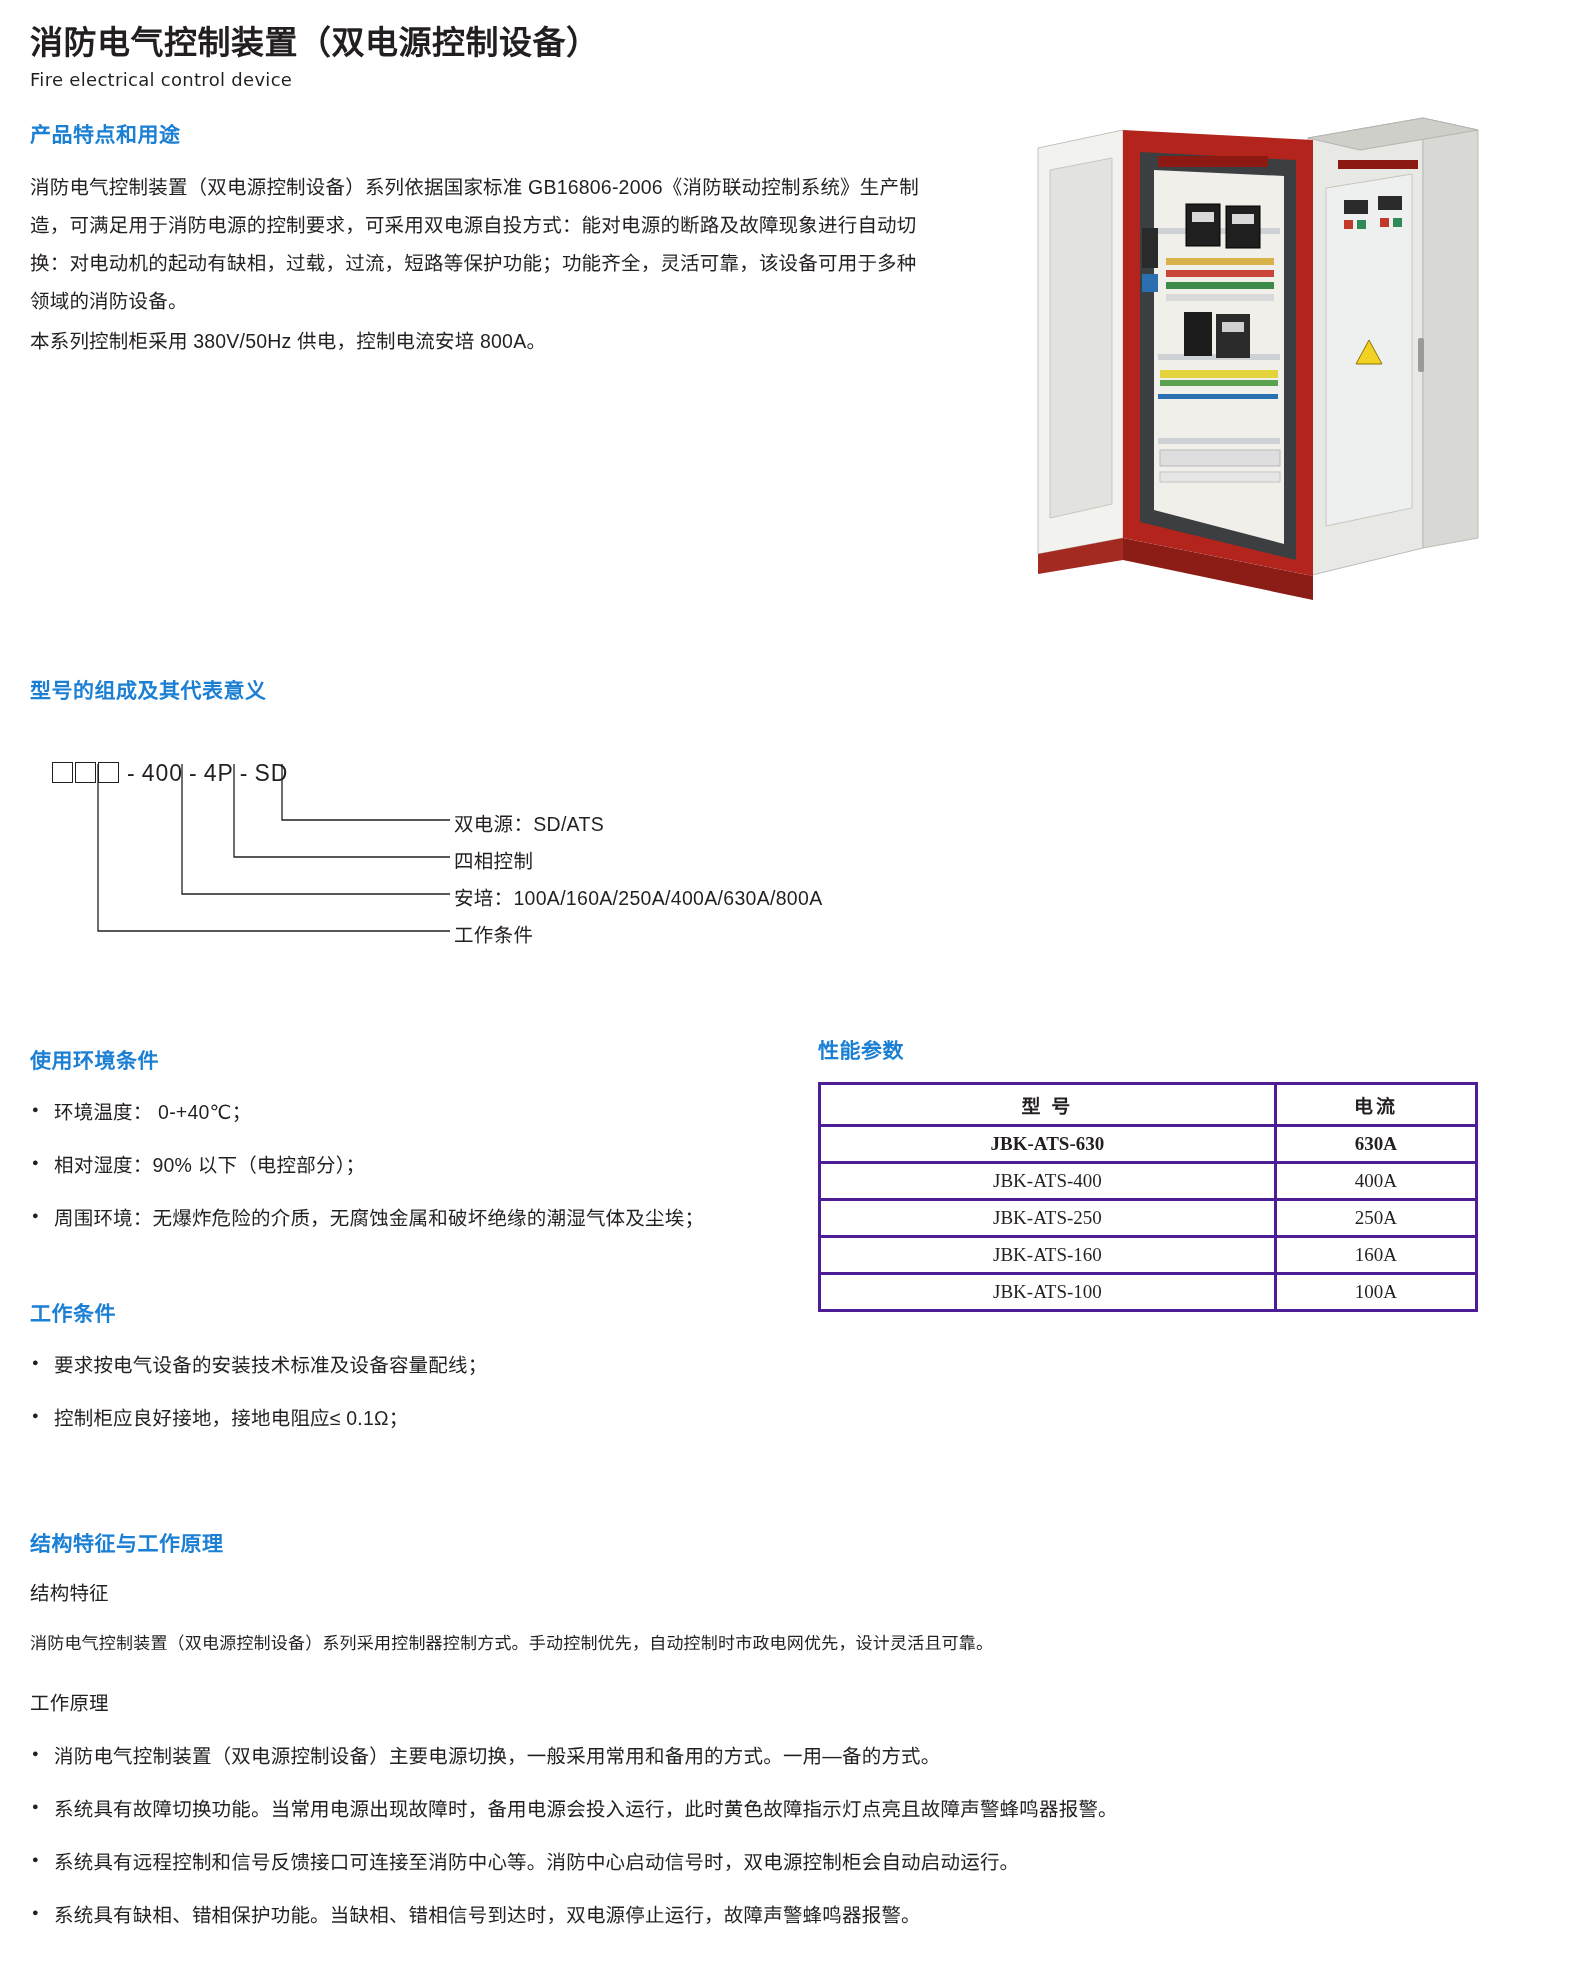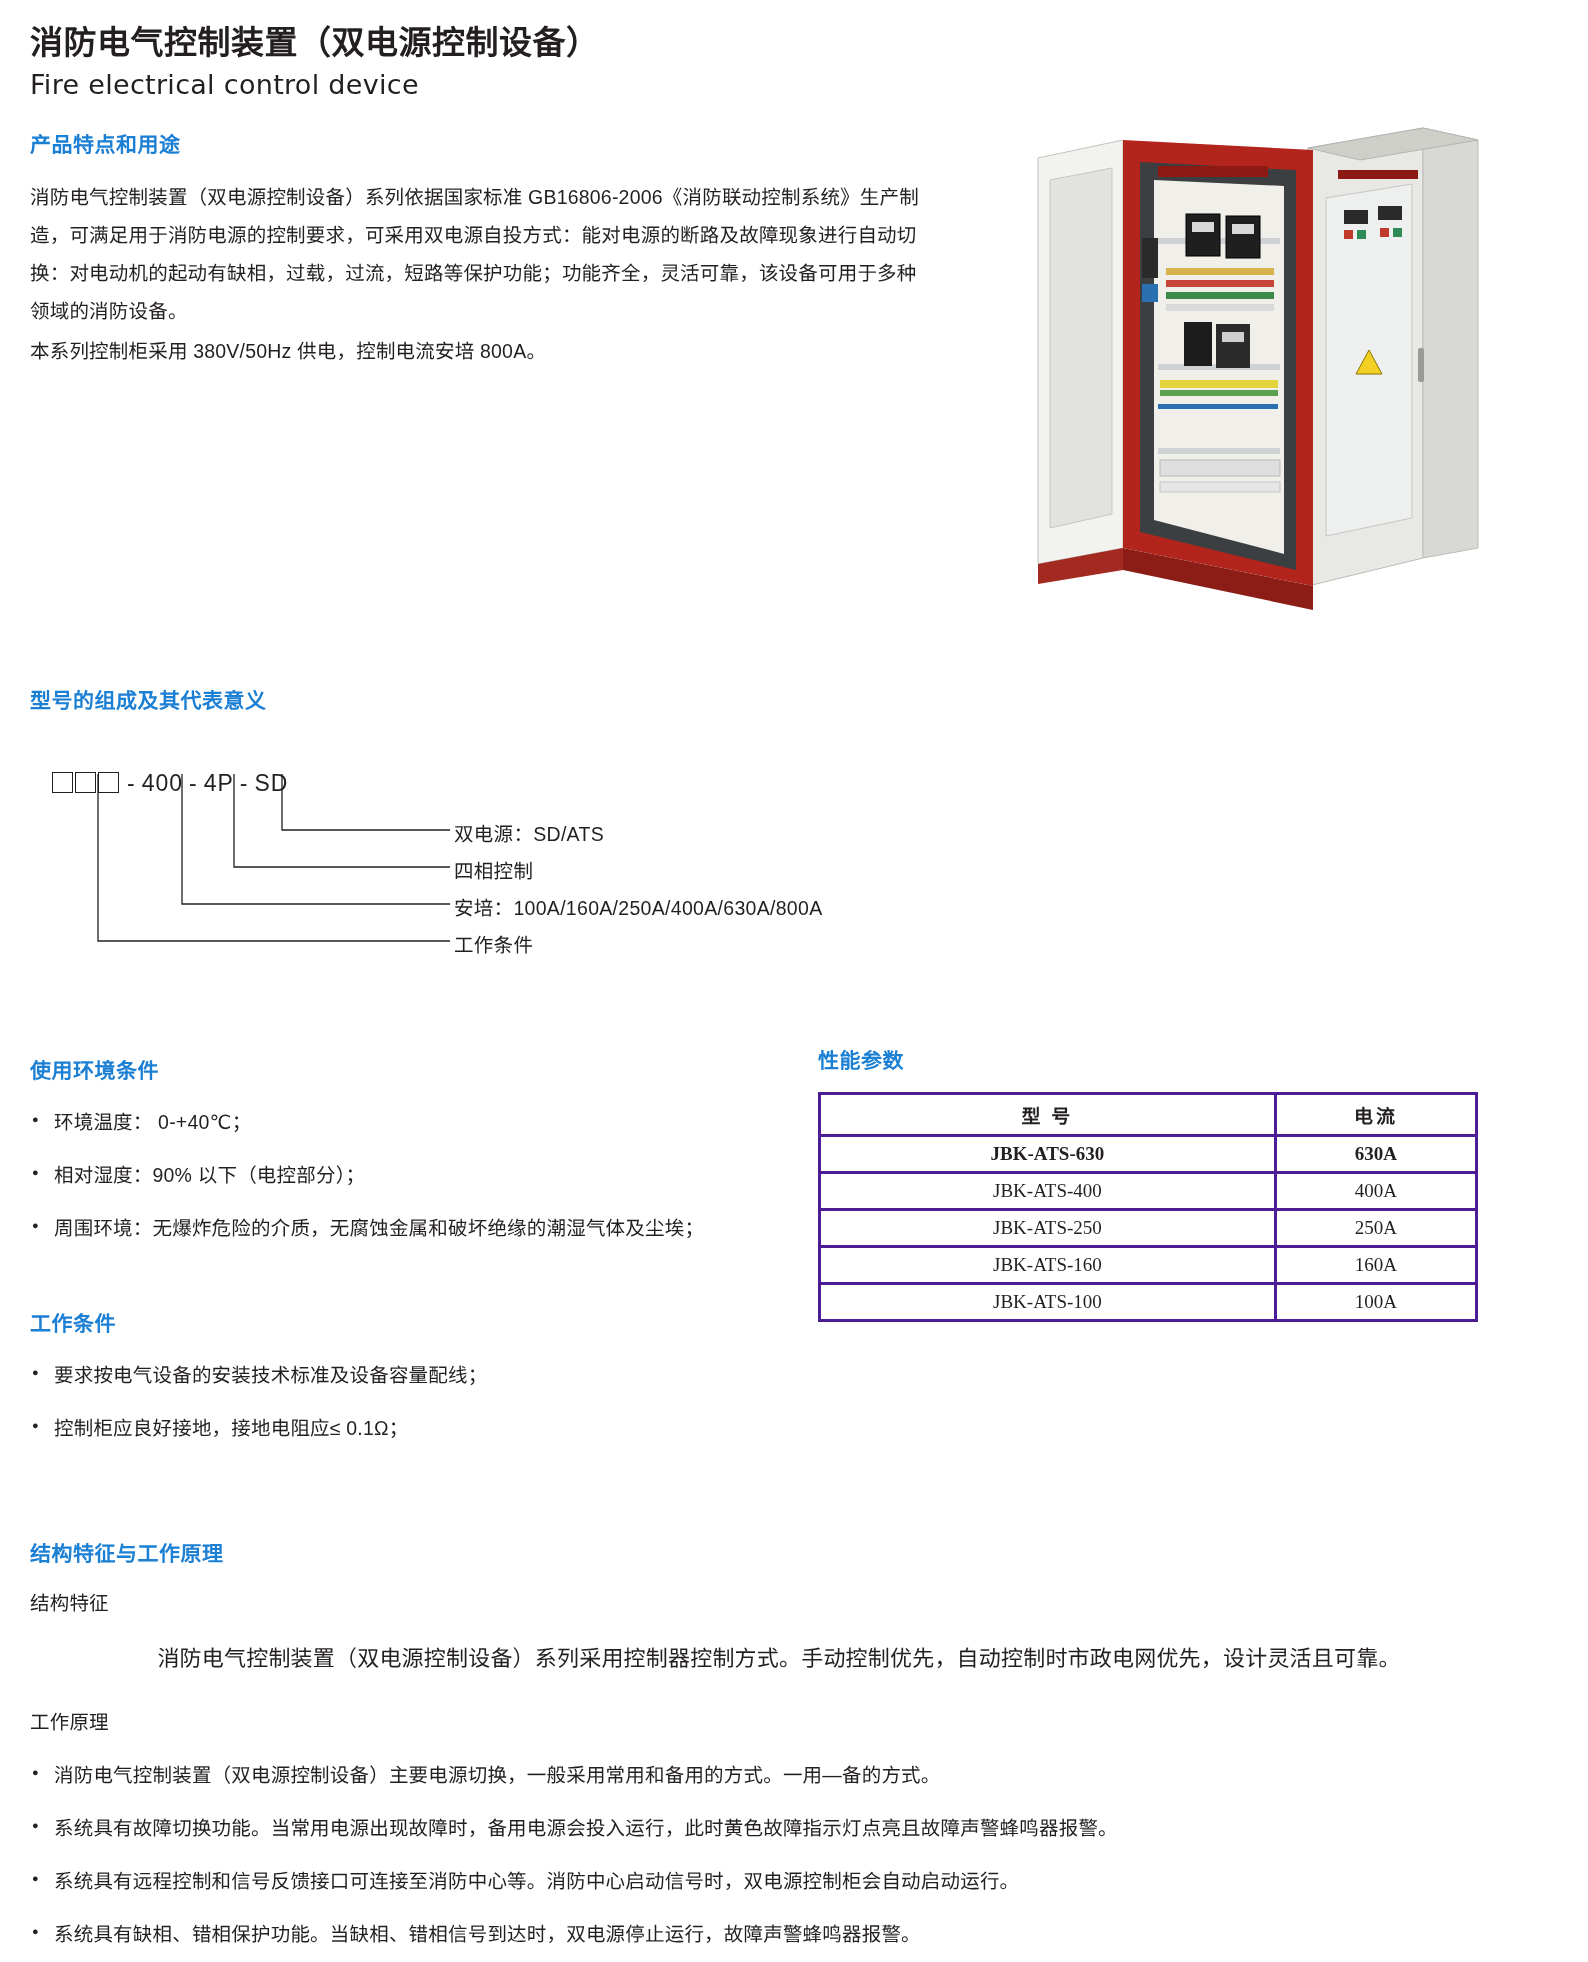--- a/index.html
+++ b/index.html
@@ -25,21 +25,21 @@
   
   .title-cn {
     font-size: 33px;
     font-weight: bold;
     letter-spacing: 0.5px;
     color: #231f20;
     margin: 0 0 6px 0;
     line-height: 1.25;
   }
   .title-en {
-    font-size: 27px;
+    font-size: 18px;
     font-weight: normal;
     color: #231f20;
     margin: 0 0 28px 0;
     letter-spacing: 0.3px;
     font-family: "DejaVu Sans", "Liberation Sans", sans-serif;
   }
 
   .section-heading {
     color: #1b7fd4;
     font-size: 21px;
@@ -160,25 +160,24 @@
   .work-section { margin-top: 60px; }
 
   
   .struct-section { margin-top: 90px; }
   .sub-label {
     font-size: 19.5px;
     margin: 0 0 22px 0;
     letter-spacing: 0.2px;
   }
   .para {
-    font-size: 22px;
+    font-size: 17px;
     line-height: 1.9;
     margin: 0 0 26px 0;
     letter-spacing: 0.2px;
-    text-align: center;
   }
 </style>
 </head>
 <body>
 
 <div class="page">
 
   <h1 class="title-cn">消防电气控制装置（双电源控制设备）</h1>
   <h2 class="title-en">Fire electrical control device</h2>
 

